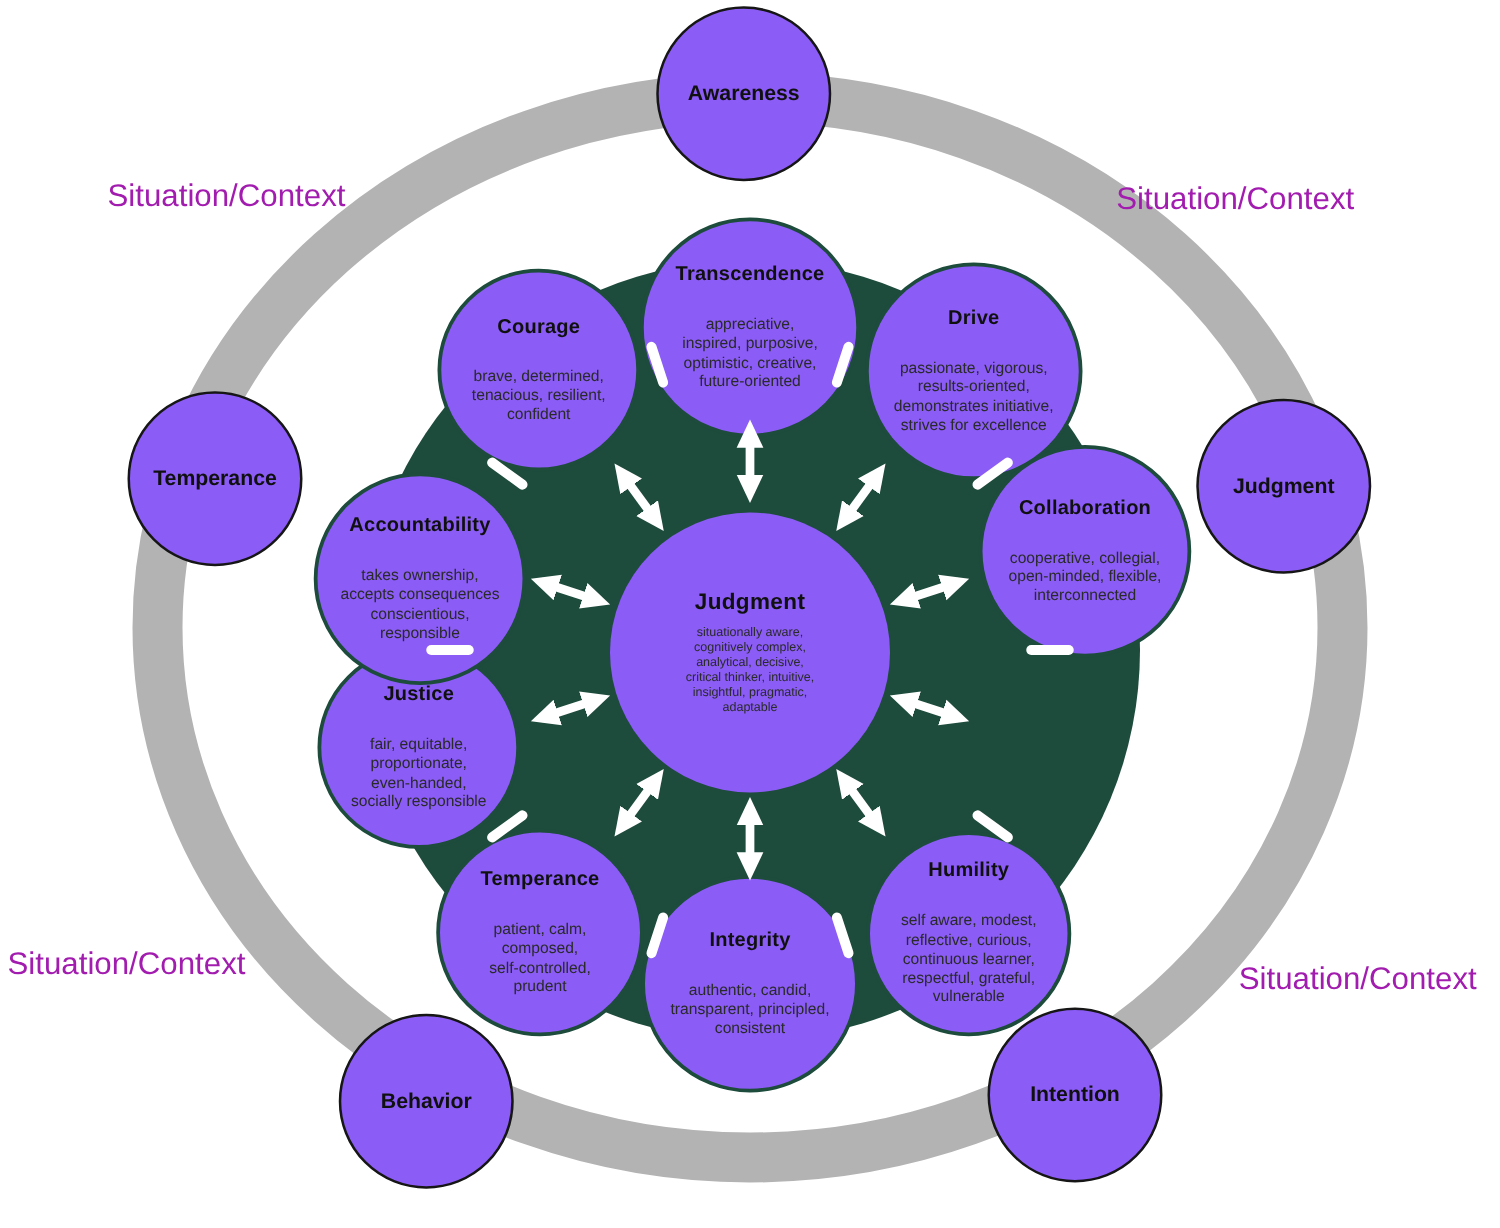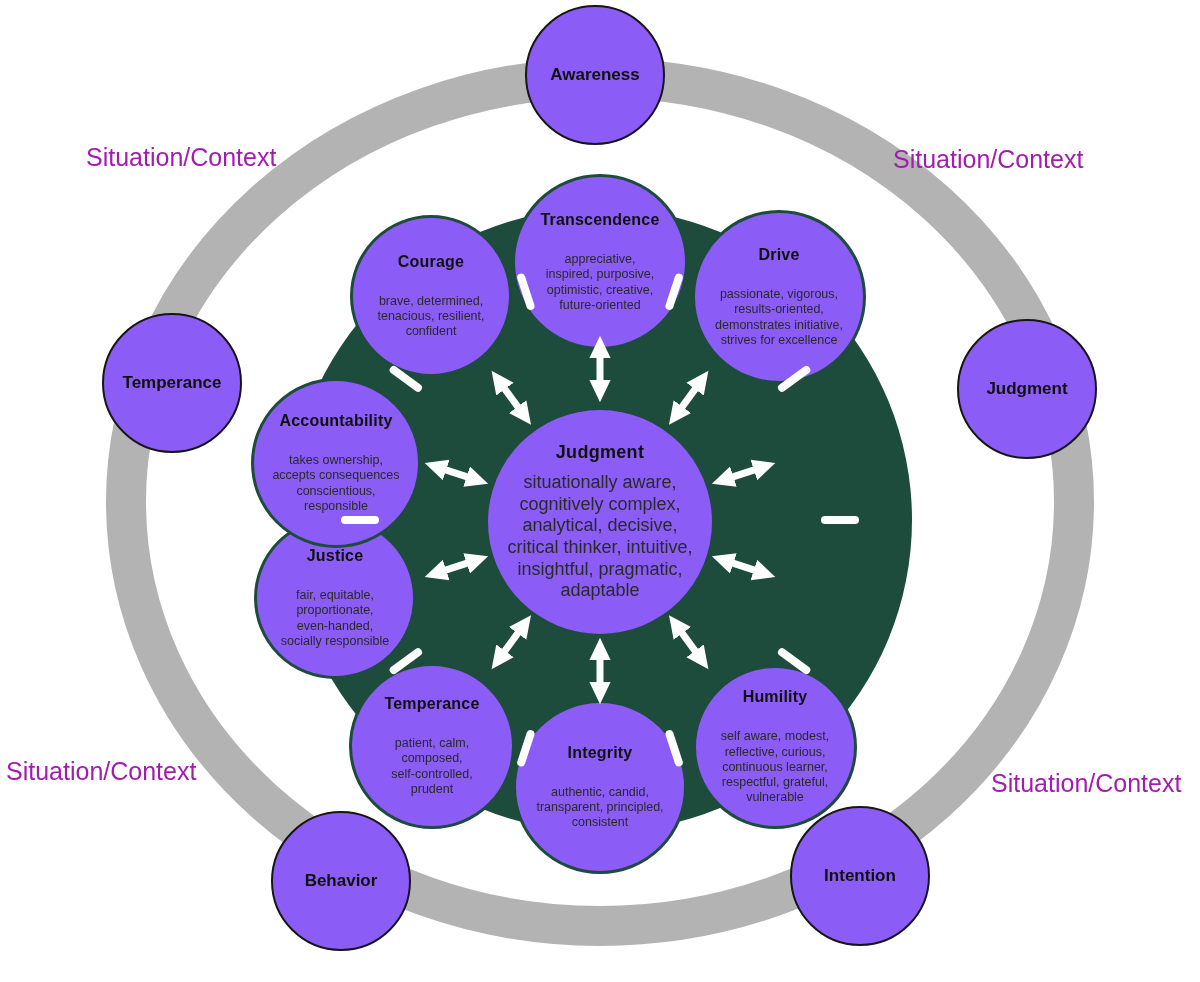--- a/index.html
+++ b/index.html
@@ -6,21 +6,21 @@
   body{width:1200px;height:982px;font-family:"Liberation Sans",sans-serif;}
   .canvas{position:relative;width:1200px;height:982px;background:#fff;overflow:hidden;}
   svg.layer{position:absolute;left:0;top:0;pointer-events:none;}
   .circle{position:absolute;border-radius:50%;background:#8b5cf6;box-sizing:border-box;
           display:flex;flex-direction:column;align-items:center;justify-content:center;text-align:center;}
   .virtue{border:3px solid #1d4b3c;padding:4px 6px;z-index:3;}
   .v-title{font-weight:bold;font-size:16px;color:#101010;letter-spacing:.2px;}
   .v-traits{font-size:12.5px;line-height:1.22;color:#2a2a2a;margin-top:23px;white-space:pre-line;}
   .center-circle{z-index:4;}
   .c-title{font-weight:bold;font-size:18px;color:#101010;letter-spacing:.3px;}
-  .c-traits{font-size:18px;line-height:1.2;color:#2a2a2a;margin-top:9px;white-space:pre-line;}
+  .c-traits{font-size:10px;line-height:1.2;color:#2a2a2a;margin-top:9px;white-space:pre-line;}
   .node{border:2.5px solid #161616;font-weight:bold;font-size:17px;color:#101010;z-index:2;}
   .ctx{position:absolute;font-size:25px;color:#a21caf;z-index:5;}
 </style>
 </head>
 <body>
 
 <div class="canvas">
 
   <svg class="layer" width="1200" height="982">
     <ellipse cx="600" cy="502" rx="474" ry="424" fill="none" stroke="#b3b3b3" stroke-width="40"></ellipse>
@@ -54,20 +54,26 @@
 inspired, purposive,
 optimistic, creative,
 future-oriented</div>
   </div>
   <div class="circle virtue" style="left:692px;top:210px;width:174px;height:174px">
     <div class="v-title">Drive</div>
     <div class="v-traits">passionate, vigorous,
 results-oriented,
 demonstrates initiative,
 strives for excellence</div>
+  </div>
+  <div class="circle virtue" style="left:783px;top:356px;width:170px;height:170px">
+    <div class="v-title">Collaboration</div>
+    <div class="v-traits">cooperative, collegial,
+open-minded, flexible,
+interconnected</div>
   </div>
   <div class="circle virtue" style="left:693px;top:665px;width:164px;height:164px">
     <div class="v-title">Humility</div>
     <div class="v-traits">self aware, modest,
 reflective, curious,
 continuous learner,
 respectful, grateful,
 vulnerable</div>
   </div>
   <div class="circle virtue" style="left:513px;top:700px;width:174px;height:174px">

